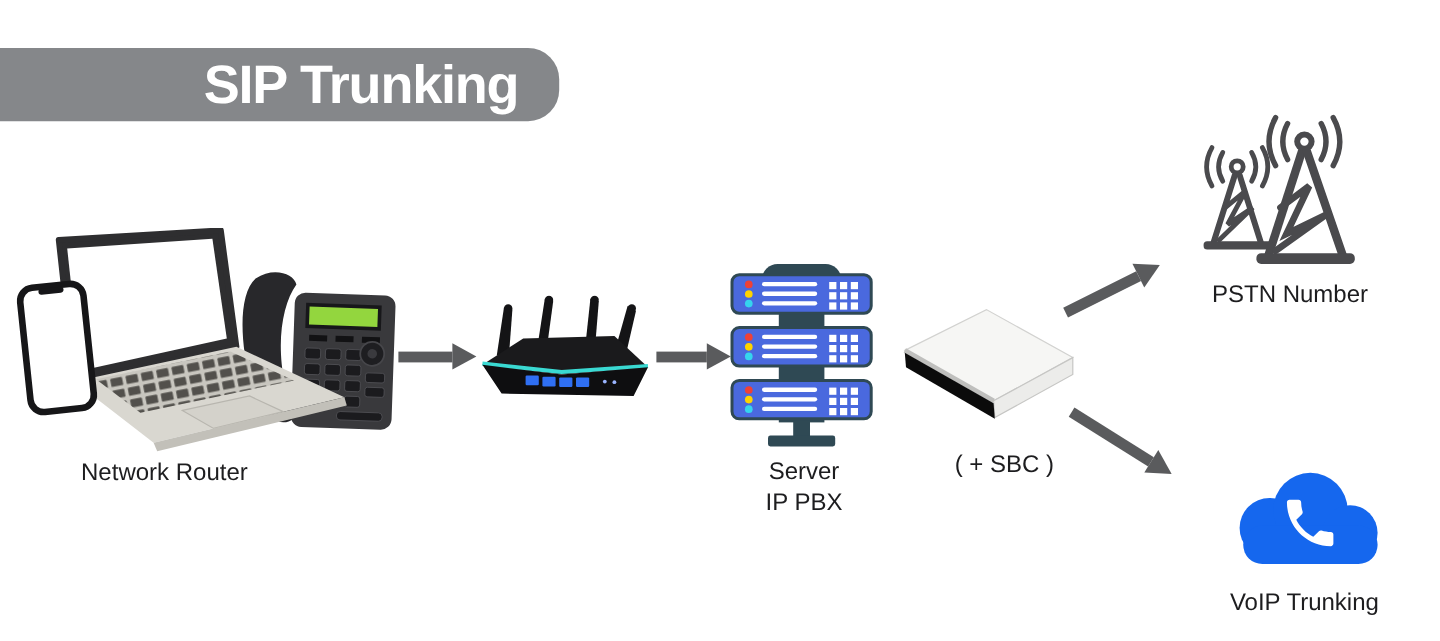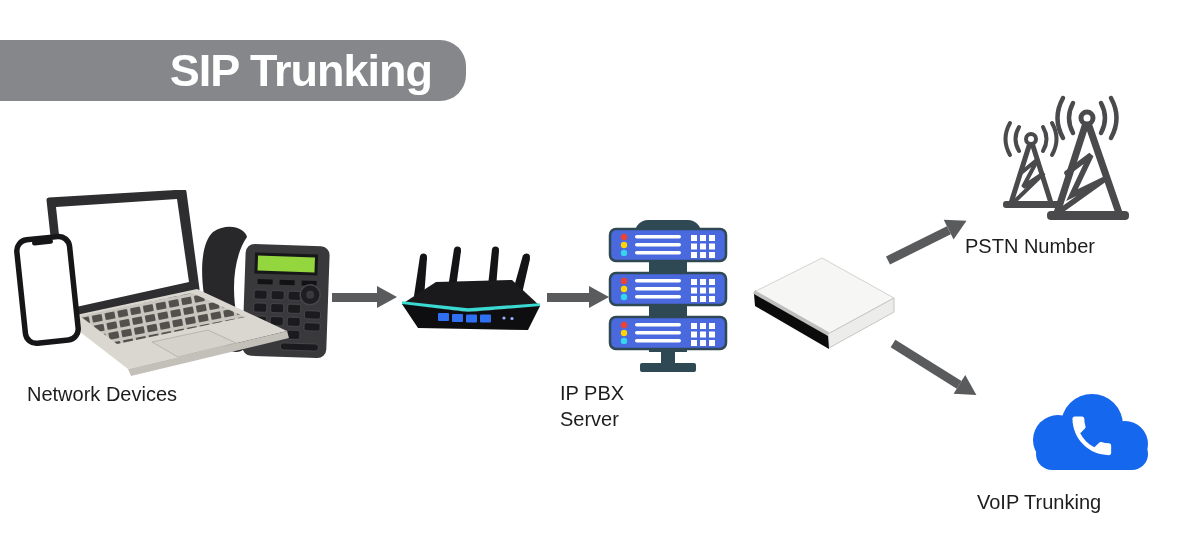--- a/index.html
+++ b/index.html
@@ -14,21 +14,21 @@
     background:#85878a;border-radius:0 26px 26px 0;
     display:flex;align-items:center;justify-content:flex-end;
     padding-right:34px;box-sizing:border-box;
   }
   .banner .title{
     color:#ffffff;font-size:45px;font-weight:700;letter-spacing:-1px;
     line-height:1;white-space:nowrap;
   }
   
   .label{
-    position:absolute;width:220px;text-align:left;
+    position:absolute;width:220px;text-align:center;
     font-size:20px;color:#1d1d1f;line-height:1.3;
   }
   
   .arrow{
     position:absolute;height:9px;background:#5a5b5d;
     transform-origin:left center;
   }
   .arrow::after{
     content:"";position:absolute;right:-20px;top:-7px;
     border-left:20px solid #5a5b5d;
@@ -92,21 +92,21 @@
       <polygon points="80,126 192,103 245,127 117,154" fill="url(#keys)" opacity="0.9"></polygon>
       <polygon points="152,152 208,140 236,153 178,167" fill="#d4d2cb" stroke="#b8b6af" stroke-width="1"></polygon>
       <polygon points="128,179 287,141 289,148 131,186" fill="#c2c0b9"></polygon>
     </g>
 
     <g transform="rotate(-6 47 100)">
       <rect x="21" y="48" width="53" height="104" rx="11" fill="#ffffff" stroke="#161618" stroke-width="5.5"></rect>
       <rect x="37" y="49.5" width="21" height="5" rx="2.5" fill="#161618"></rect>
     </g>
   </svg>
-  <div class="label" style="left:27px;top:381px">Network Devices</div>
+  <div class="label" style="left:27px;top:381px">Network Router</div>
 
   <div class="arrow" style="left:332px;top:293px;width:45px"></div>
 
   <svg style="left:396px;top:246px" width="150" height="92" viewBox="0 0 150 92">
     <g fill="#141416">
       <polygon points="18,50 24,10 31,12 28,52"></polygon>
       <circle cx="27.5" cy="11" r="3.5"></circle>
       <polygon points="52,42 58,3 65,5 60,42"></polygon>
       <circle cx="61.5" cy="4" r="3.5"></circle>
       <polygon points="92,40 96,3 103,5 100,42"></polygon>
@@ -189,30 +189,31 @@
         <rect x="88" y="119.5" width="6" height="6"></rect>
           <rect x="97" y="119.5" width="6" height="6"></rect>
           <rect x="106" y="119.5" width="6" height="6"></rect>
         <rect x="88" y="128" width="6" height="6"></rect>
           <rect x="97" y="128" width="6" height="6"></rect>
           <rect x="106" y="128" width="6" height="6"></rect>
       </g>
     </g>
   </svg>
   <div class="label" style="left:560px;top:380px">
+    <div>Server</div>
     <div>IP PBX</div>
-    <div>Server</div>
   </div>
 
   <svg style="left:740px;top:248px" width="165" height="115" viewBox="0 0 165 115">
     <polygon points="14,44 82,10 154,50 88,86" fill="#f6f6f4" stroke="#d2d2d0" stroke-width="1"></polygon>
     <polygon points="88,86 154,50 154,64 89,100" fill="#ececea" stroke="#c6c6c4" stroke-width="1"></polygon>
     <line x1="14" y1="44" x2="88" y2="86" stroke="#bfbfbd" stroke-width="4"></line>
     <polygon points="14,46 88,88 89,101 15,58" fill="#0b0b0b"></polygon>
   </svg>
+  <div class="label" style="left:727px;top:374px">( + SBC )</div>
 
   <div class="arrow" style="left:888px;top:256px;width:68px;transform:rotate(-26.5deg)"></div>
 
   <div class="arrow" style="left:893px;top:339px;width:78px;transform:rotate(32deg)"></div>
 
   <svg style="left:995px;top:93px" width="155" height="145" viewBox="0 0 155 145">
     <g stroke="#4a4a4d" fill="none" stroke-linecap="round">
 
       <circle cx="36" cy="46" r="5" stroke-width="4"></circle>
       <path d="M24,34 Q17,46 24,58" stroke-width="4"></path>

